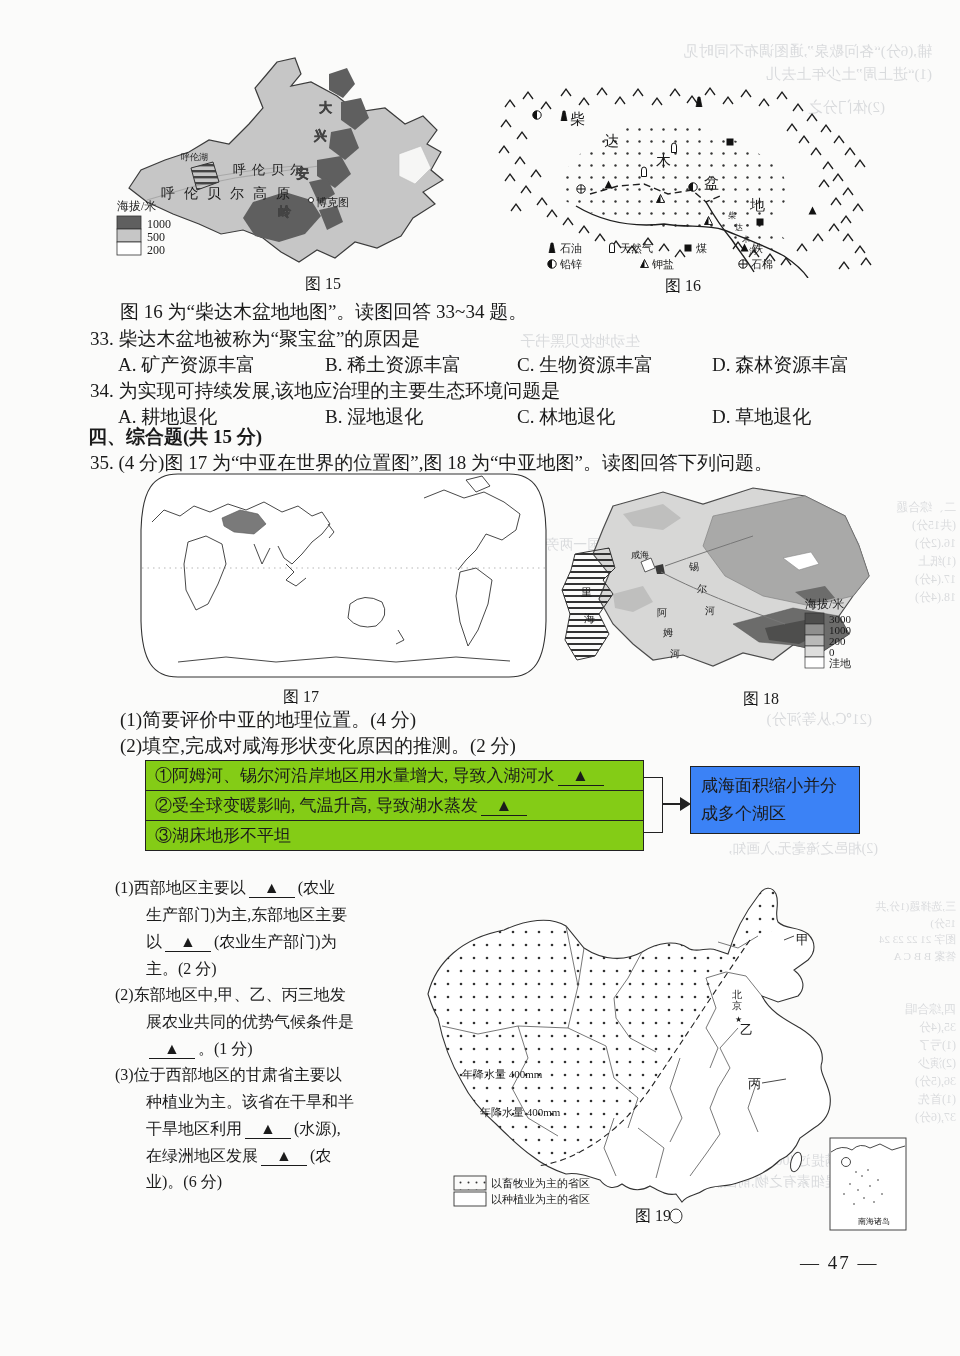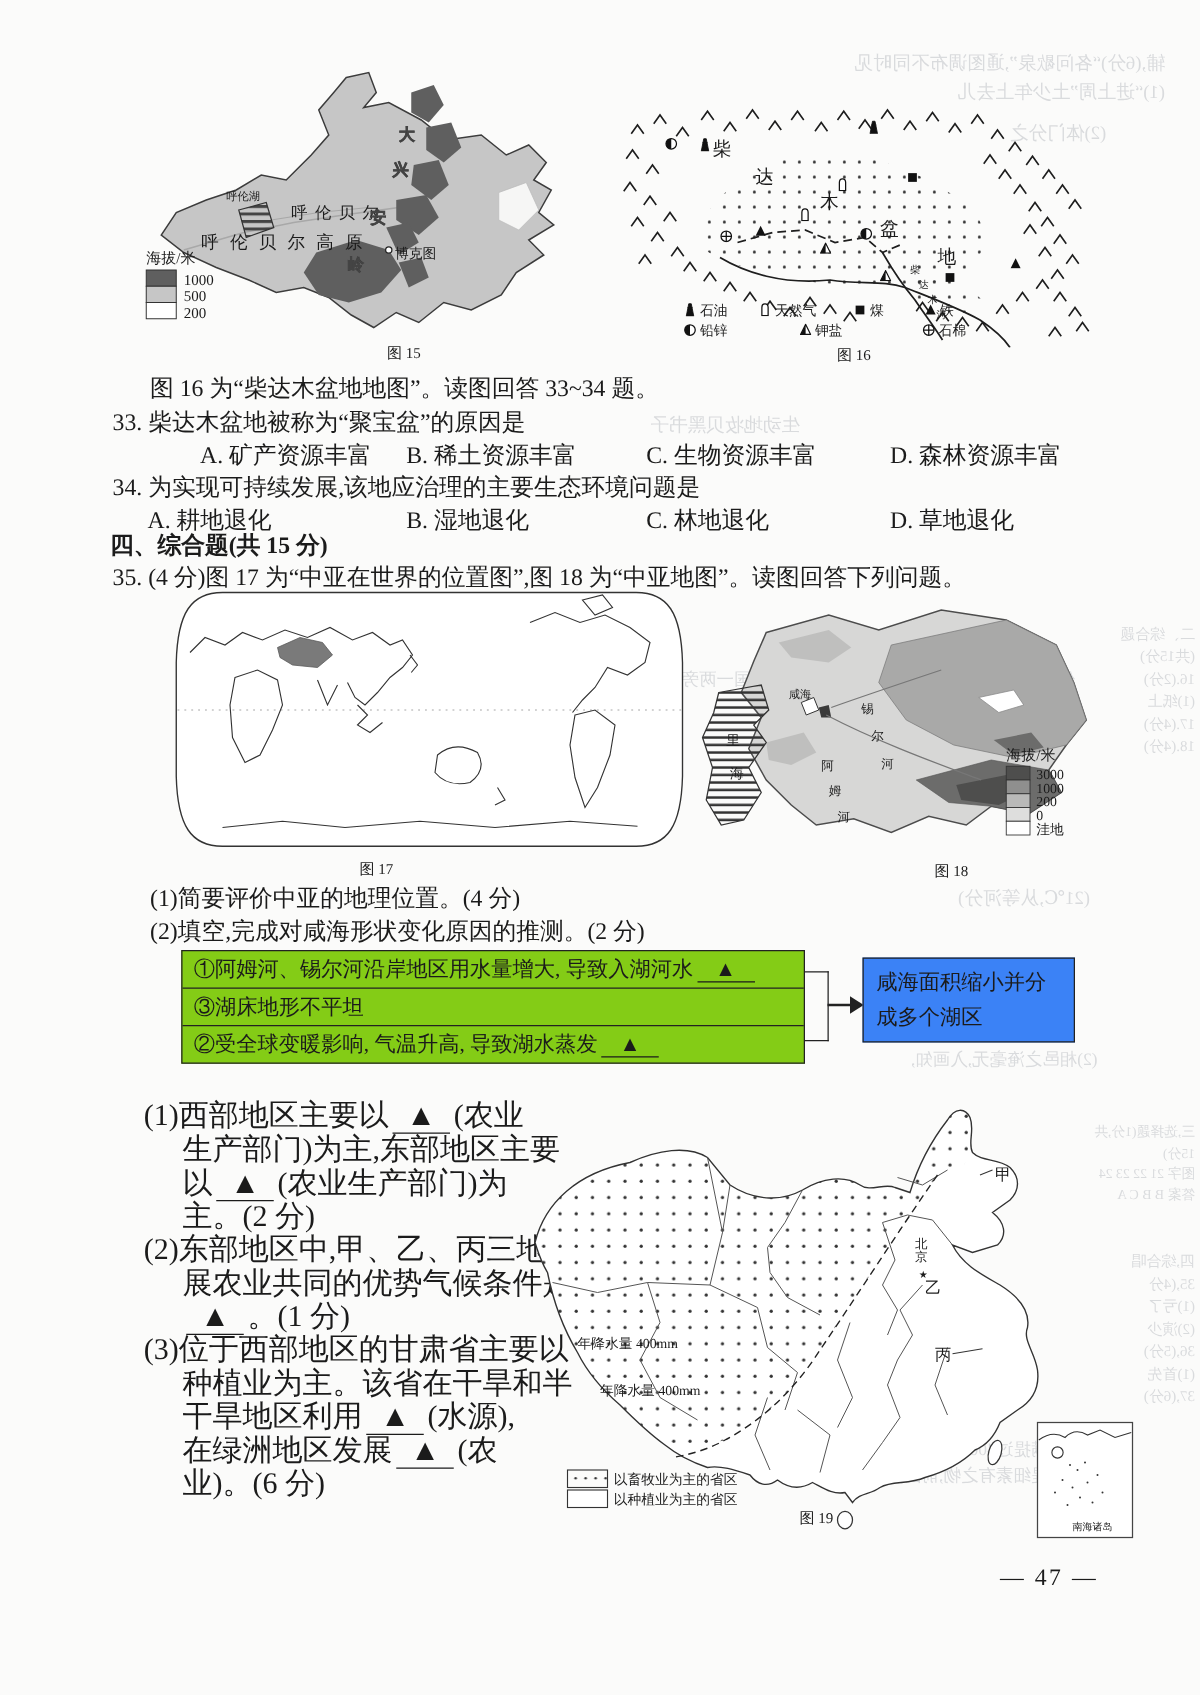--- a/index.html
+++ b/index.html
@@ -1,22 +1,22 @@
 <!DOCTYPE html>
 <html><head>
 <meta charset="utf-8">
 <title>scan</title>
 <style>
   html,body{margin:0;padding:0;background:#e9e9e7;}
   .page{position:relative;width:960px;height:1356px;margin:0 auto;background:#fbfbfa;overflow:hidden;
         font-family:"Liberation Serif","DejaVu Serif",serif;color:#1b1b1b;}
   .line{position:absolute;white-space:nowrap;font-size:19px;line-height:1.25;}
-  .sm{font-size:24px;}
+  .sm{font-size:16px;}
   .bold{font-weight:bold;}
-  .caption{position:absolute;width:90px;text-align:center;font-size:12px;}
+  .caption{position:absolute;width:90px;text-align:center;font-size:16px;}
   .blank{display:inline-block;min-width:46px;text-align:center;border-bottom:1.6px solid #1b1b1b;
          line-height:1.05;margin:0 3px;vertical-align:baseline;}
   .flow-left{position:absolute;left:145px;top:760px;width:497px;border:1.6px solid #222;background:#84cc16;z-index:3;}
   .flow-row{border-bottom:1.6px solid #222;padding:2px 9px;font-size:17px;line-height:25px;white-space:nowrap;}
   .flow-row:last-child{border-bottom:none;}
   .flow-bracket{position:absolute;left:642px;top:777px;width:20px;height:54px;
                 border-top:1.6px solid #222;border-right:1.6px solid #222;border-bottom:1.6px solid #222;z-index:2;}
   .flow-arrow-stem{position:absolute;left:662px;top:803px;width:20px;height:2px;background:#222;z-index:2;}
   .flow-arrow-head{position:absolute;left:680px;top:797px;width:0;height:0;
                    border-left:11px solid #222;border-top:7px solid transparent;border-bottom:7px solid transparent;z-index:2;}
@@ -261,21 +261,21 @@
       <use href="#s-potash" x="148" y="193" width="9" height="9"></use>
         <text x="160" y="202">钾盐</text>
       <use href="#s-asbestos" x="246" y="193" width="10" height="10"></use>
         <text x="259" y="202">石棉</text>
     </g>
   </svg>
   <div class="caption" style="left:638px;top:276px;">图 16</div>
 
   <div class="line" style="left:120px;top:300px;">图 16 为“柴达木盆地地图”。读图回答 33~34 题。</div>
   <div class="line" style="left:90px;top:327px;">33. 柴达木盆地被称为“聚宝盆”的原因是</div>
-  <div class="line" style="left:118px;top:353px;margin-left:42px;">A. 矿产资源丰富</div>
+  <div class="line" style="left:118px;top:353px;">A. 矿产资源丰富</div>
   <div class="line" style="left:325px;top:353px;">B. 稀土资源丰富</div>
   <div class="line" style="left:517px;top:353px;">C. 生物资源丰富</div>
   <div class="line" style="left:712px;top:353px;">D. 森林资源丰富</div>
   <div class="line" style="left:90px;top:379px;">34. 为实现可持续发展,该地应治理的主要生态环境问题是</div>
   <div class="line" style="left:118px;top:405px;">A. 耕地退化</div>
   <div class="line" style="left:325px;top:405px;">B. 湿地退化</div>
   <div class="line" style="left:517px;top:405px;">C. 林地退化</div>
   <div class="line" style="left:712px;top:405px;">D. 草地退化</div>
   <div class="line bold" style="left:88px;top:425px;">四、综合题(共 15 分)</div>
   <div class="line" style="left:90px;top:451px;">35. (4 分)图 17 为“中亚在世界的位置图”,图 18 为“中亚地图”。读图回答下列问题。</div>
@@ -359,22 +359,22 @@
       <text x="276" y="193" font-size="11">洼地</text>
     </g>
   </svg>
   <div class="caption" style="left:716px;top:689px;">图 18</div>
 
   <div class="line" style="left:120px;top:708px;z-index:2;">(1)简要评价中亚的地理位置。(4 分)</div>
   <div class="line" style="left:120px;top:734px;z-index:2;">(2)填空,完成对咸海形状变化原因的推测。(2 分)</div>
 
   <div class="flow-left">
     <div class="flow-row blankify">①阿姆河、锡尔河沿岸地区用水量增大, 导致入湖河水<span class="blank">▲</span></div>
+    <div class="flow-row blankify">②受全球变暖影响, 气温升高, 导致湖水蒸发<span class="blank">▲</span></div>
     <div class="flow-row">③湖床地形不平坦</div>
-    <div class="flow-row blankify">②受全球变暖影响, 气温升高, 导致湖水蒸发<span class="blank">▲</span></div>
   </div>
   <div class="flow-bracket"></div>
   <div class="flow-arrow-stem"></div>
   <div class="flow-arrow-head"></div>
   <div class="flow-result">咸海面积缩小并分成多个湖区</div>
 
   <div class="line sm blankify" style="left:115px;top:878px;">(1)西部地区主要以<span class="blank">▲</span>(农业</div>
   <div class="line sm blankify" style="left:146px;top:905px;">生产部门)为主,东部地区主要</div>
   <div class="line sm blankify" style="left:146px;top:932px;">以<span class="blank">▲</span>(农业生产部门)为</div>
   <div class="line sm blankify" style="left:146px;top:959px;">主。(2 分)</div>

